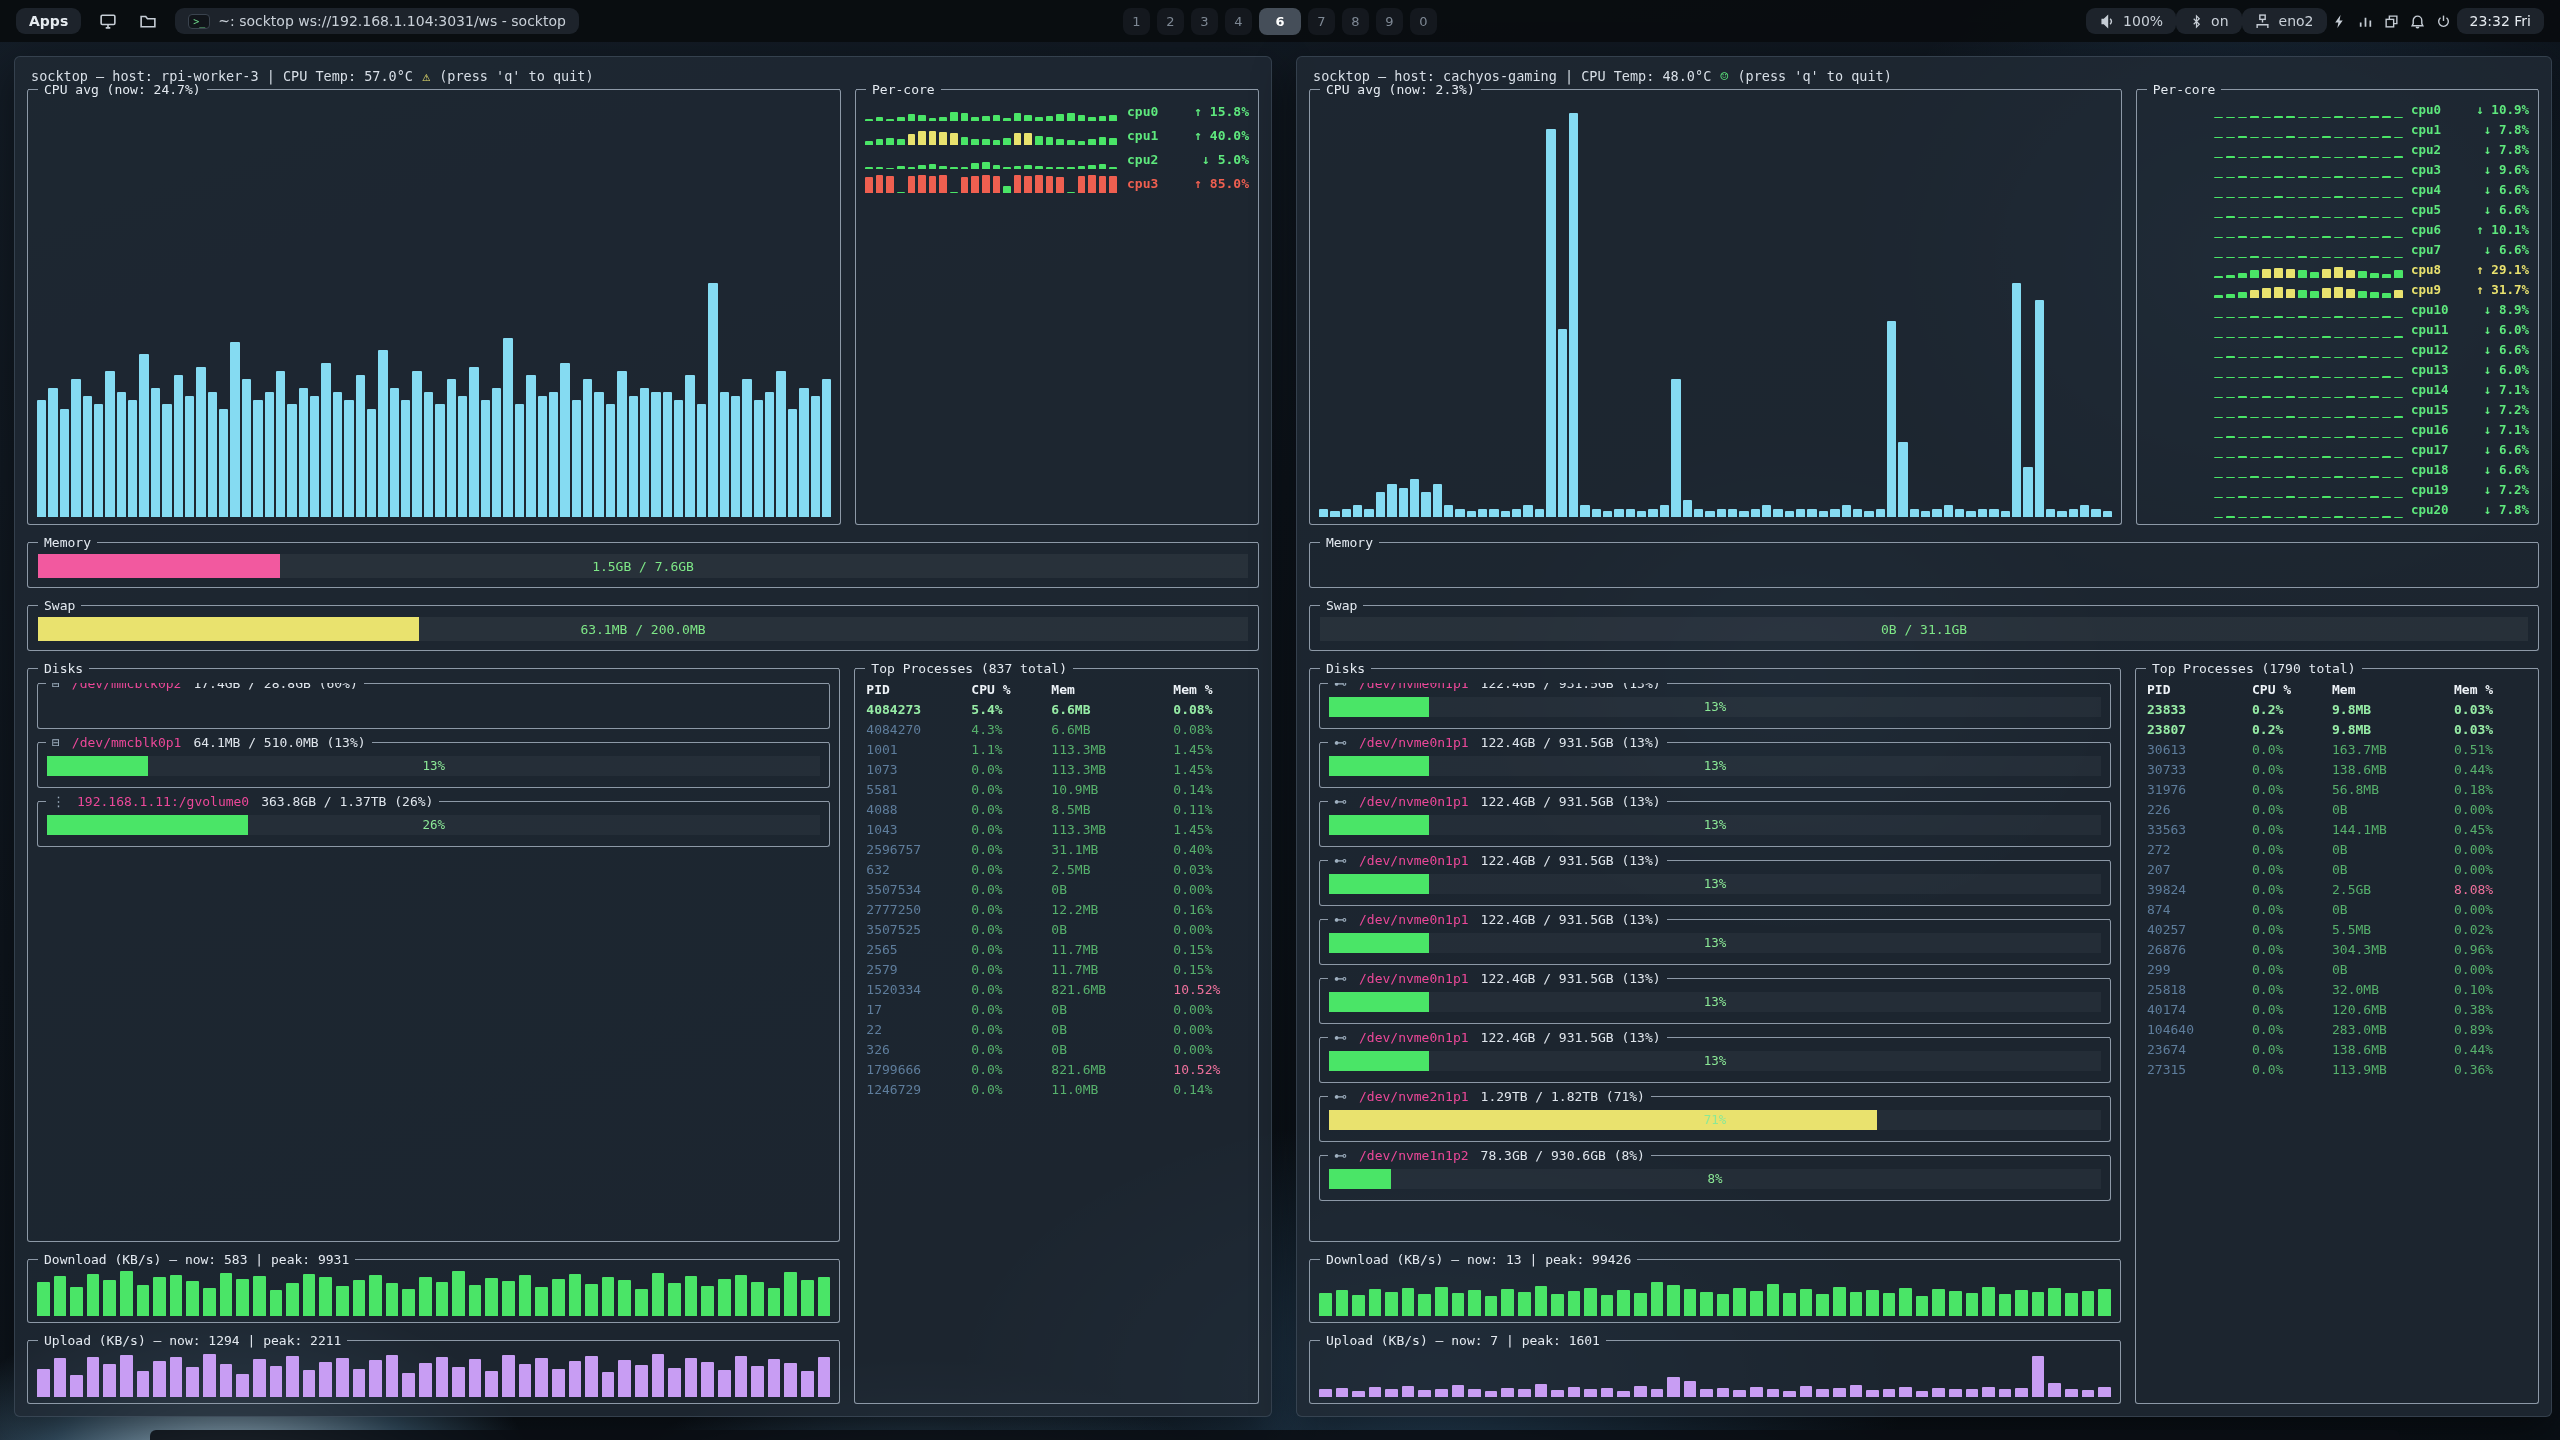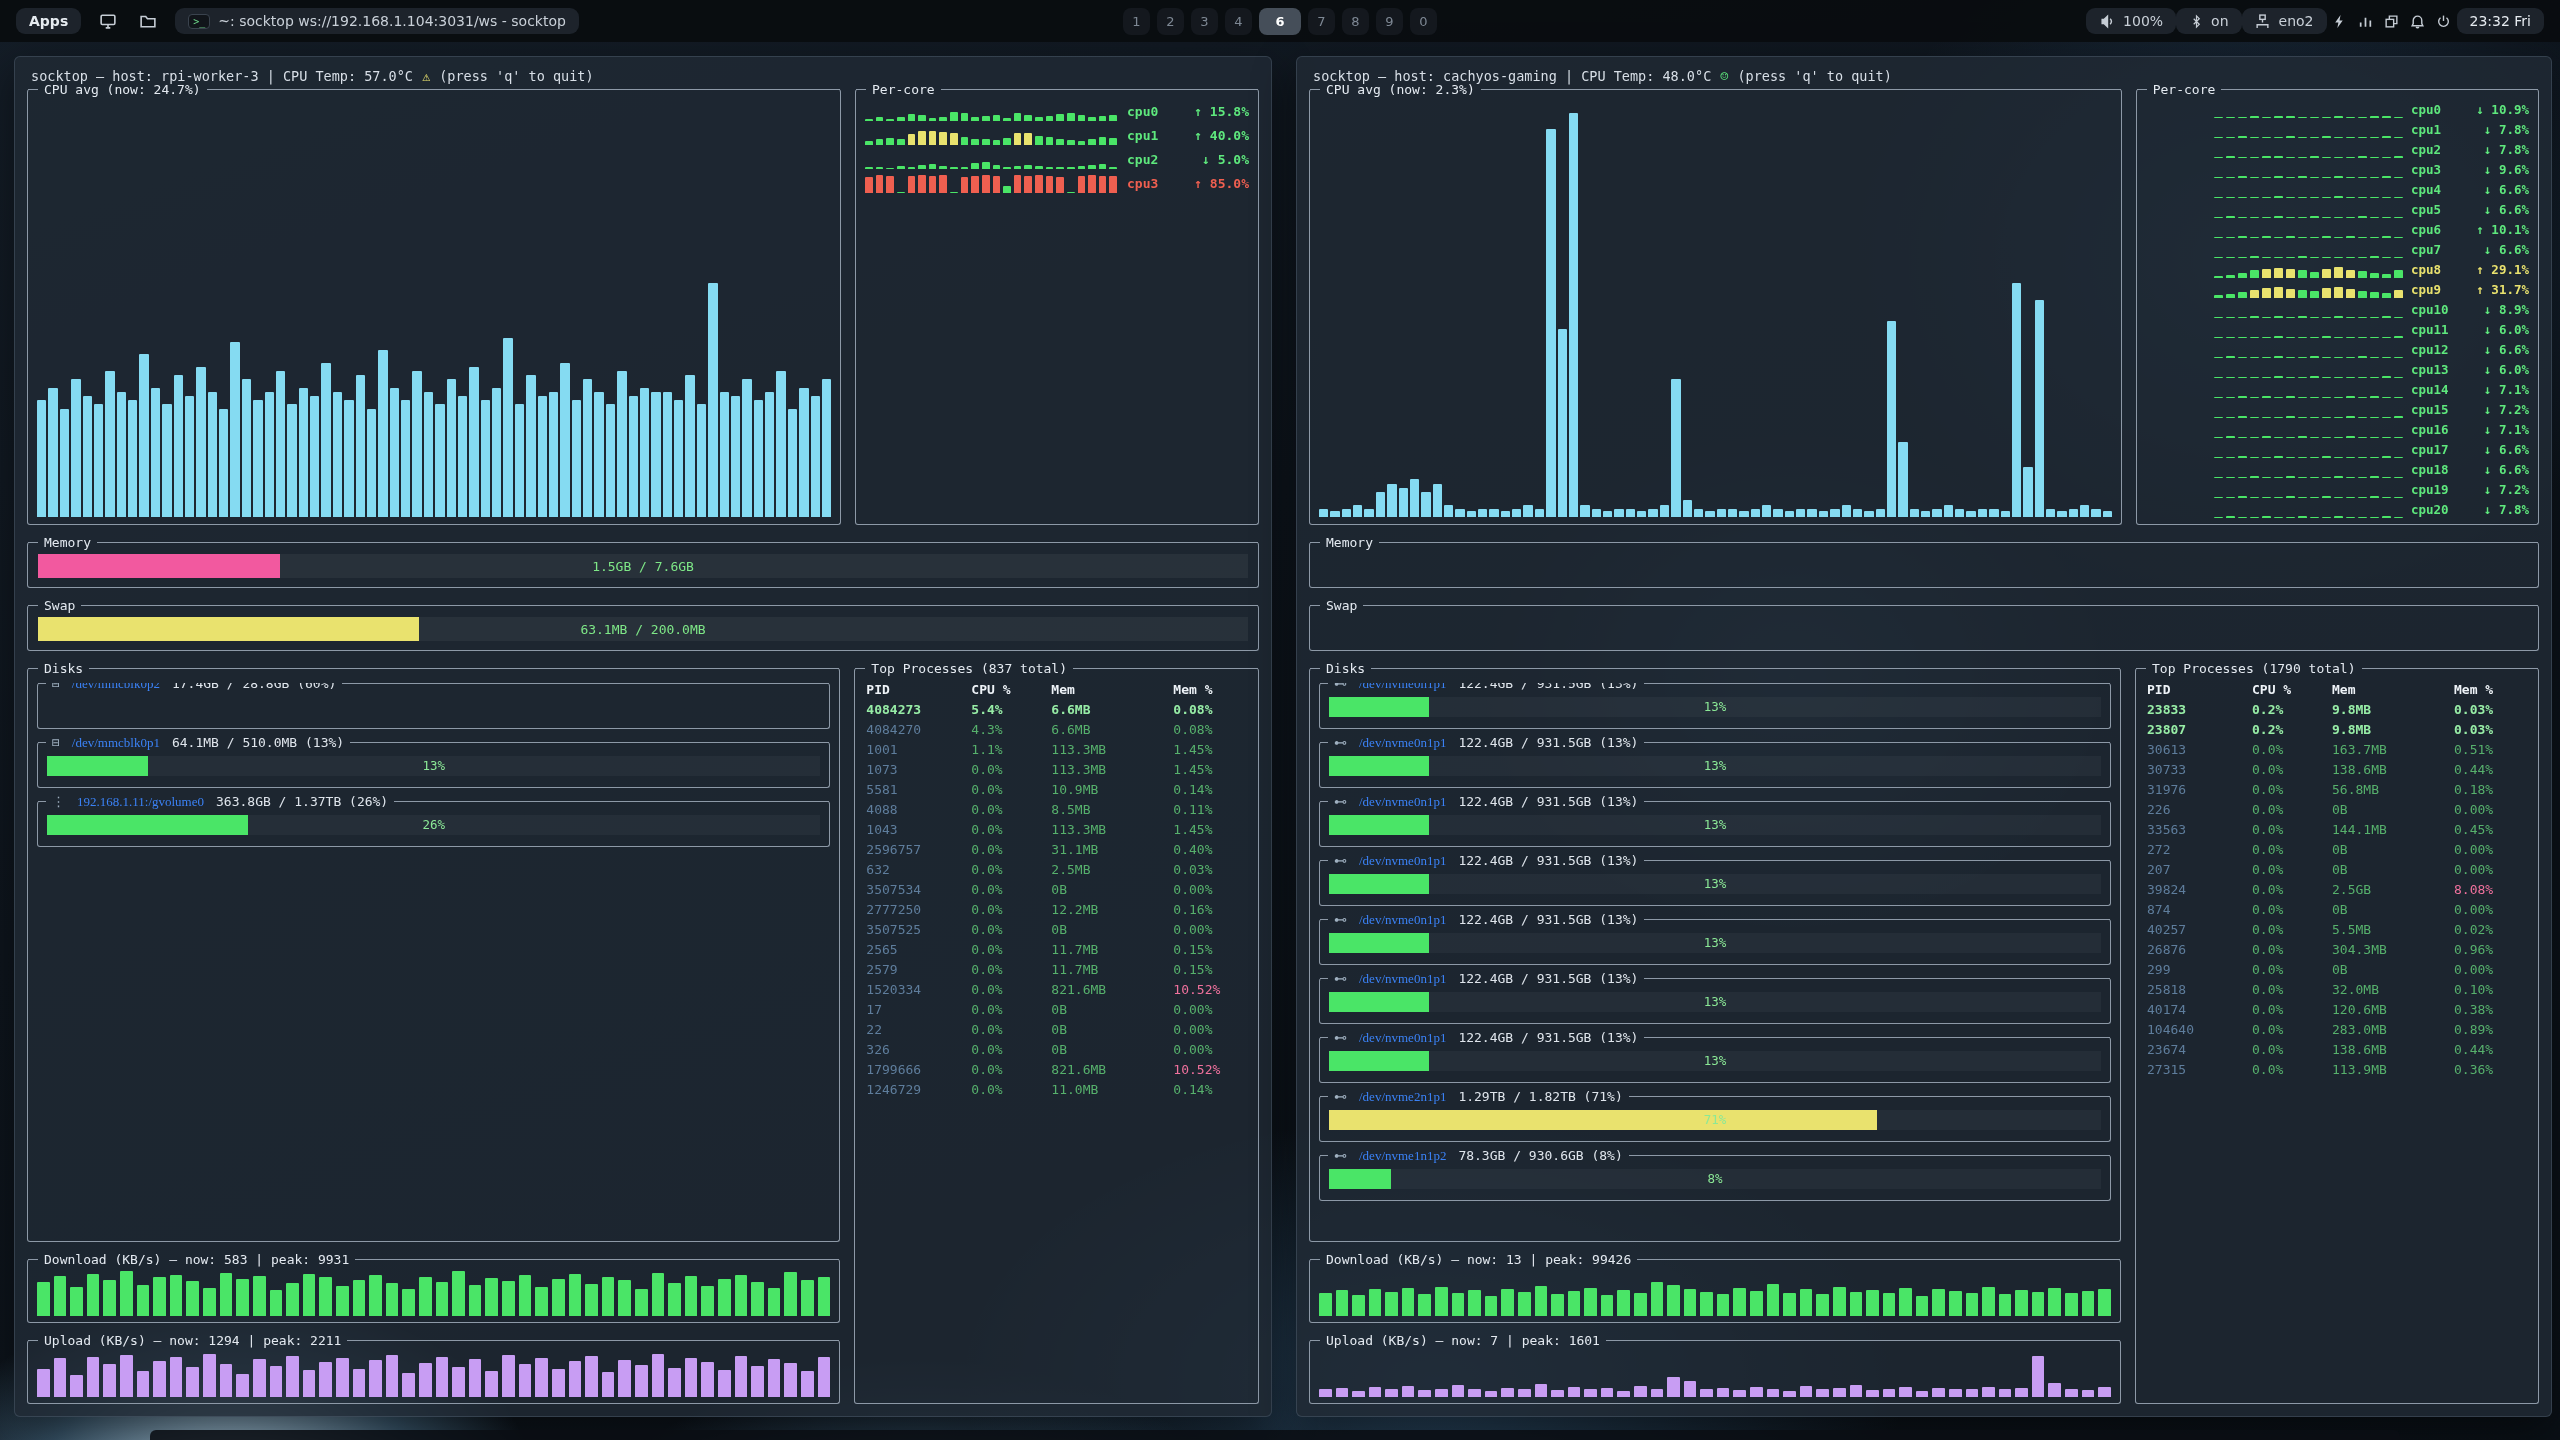--- a/index.html
+++ b/index.html
@@ -76,21 +76,21 @@
   .core-label.g{color:#5ee87d;} .core-label.y{color:#e9e26e;} .core-label.r{color:#ef5f50;}
   .dense .core-row{height:17px;gap:8px;}
   .dense .cores{gap:3px;}
   .dense .core-label{font-size:12.5px;width:118px;}
   .dense .spark i{width:9px;gap:4px;}
 
   
   .dlist{position:absolute;left:9px;right:9px;top:14px;bottom:9px;display:flex;flex-direction:column;gap:13px;overflow:hidden;}
   .disk{position:relative;height:46px;flex:none;border:1px solid #8d99a7;border-top-color:transparent;border-radius:3px;}
   .dtitle{display:flex;gap:12px;align-items:center;font-weight:normal;}
-  .dicon{color:#9fb0c0;} .dname{color:#3b82f6;font-family:Liberation Serif, serif;} .dusage{color:#dfe5ec;}
+  .dicon{color:#9fb0c0;} .dname{color:#ec4899;} .dusage{color:#dfe5ec;}
   .dmeter{position:absolute;left:9px;right:9px;top:13px;height:20px;background:rgba(255,255,255,0.04);}
   .dfill{position:absolute;left:0;top:0;bottom:0;width:0;}
   .dpct{position:absolute;inset:0;text-align:center;line-height:20px;color:#8be896;font-size:12.5px;}
 
   
   .procs{position:absolute;left:11px;right:8px;top:10px;bottom:8px;display:flex;flex-direction:column;overflow:hidden;}
   .prow{display:grid;grid-template-columns:105px 80px 122px 1fr;min-height:20px;align-items:center;font-size:13px;}
   .phead span{color:#eef3f8;font-weight:bold;}
   .pid{color:#5e7d9c;} .val{color:#56b06c;}
   .prow.hl .pid,.prow.hl .val{color:#97eda6;font-weight:bold;}
@@ -1352,20 +1352,24 @@
           <b class="ptitle">Memory</b>
           <i class="seg grow"></i>
         </div>
     </div>
     <div class="panel mem-panel">
       <div class="ptop">
           <i class="seg w10"></i>
           <b class="ptitle">Swap</b>
           <i class="seg grow"></i>
         </div>
+      <div class="meter">
+        <div class="fill" style="width: 0%; background: rgb(233, 226, 110);"></div>
+        <span class="mtext">0B / 31.1GB</span>
+      </div>
     </div>
     <div class="row2">
       <div class="col-main">
         <div class="panel disks-panel">
           <div class="ptop">
               <i class="seg w10"></i>
               <b class="ptitle">Disks</b>
               <i class="seg grow"></i>
             </div>
           <div class="dlist">

